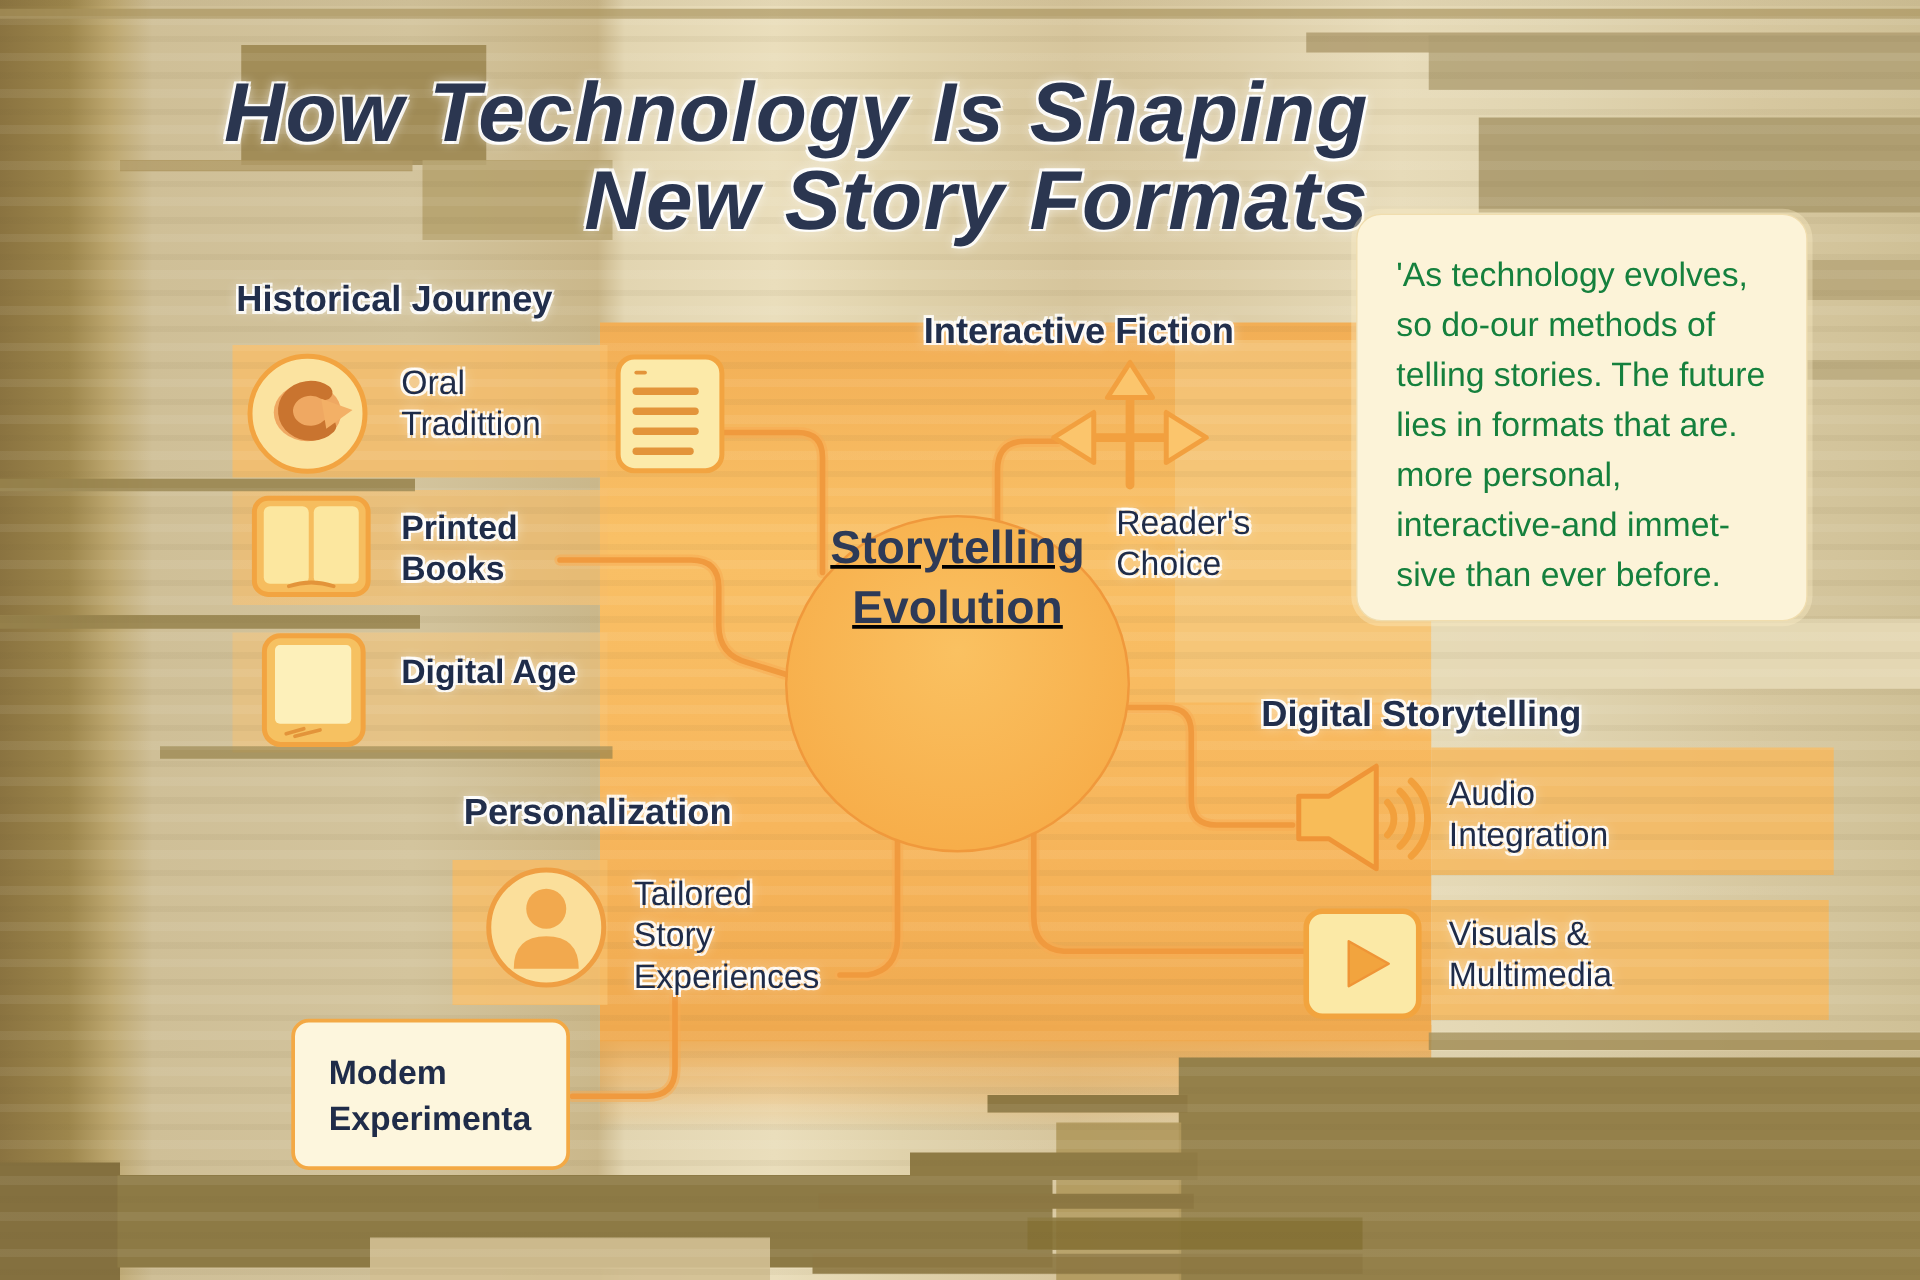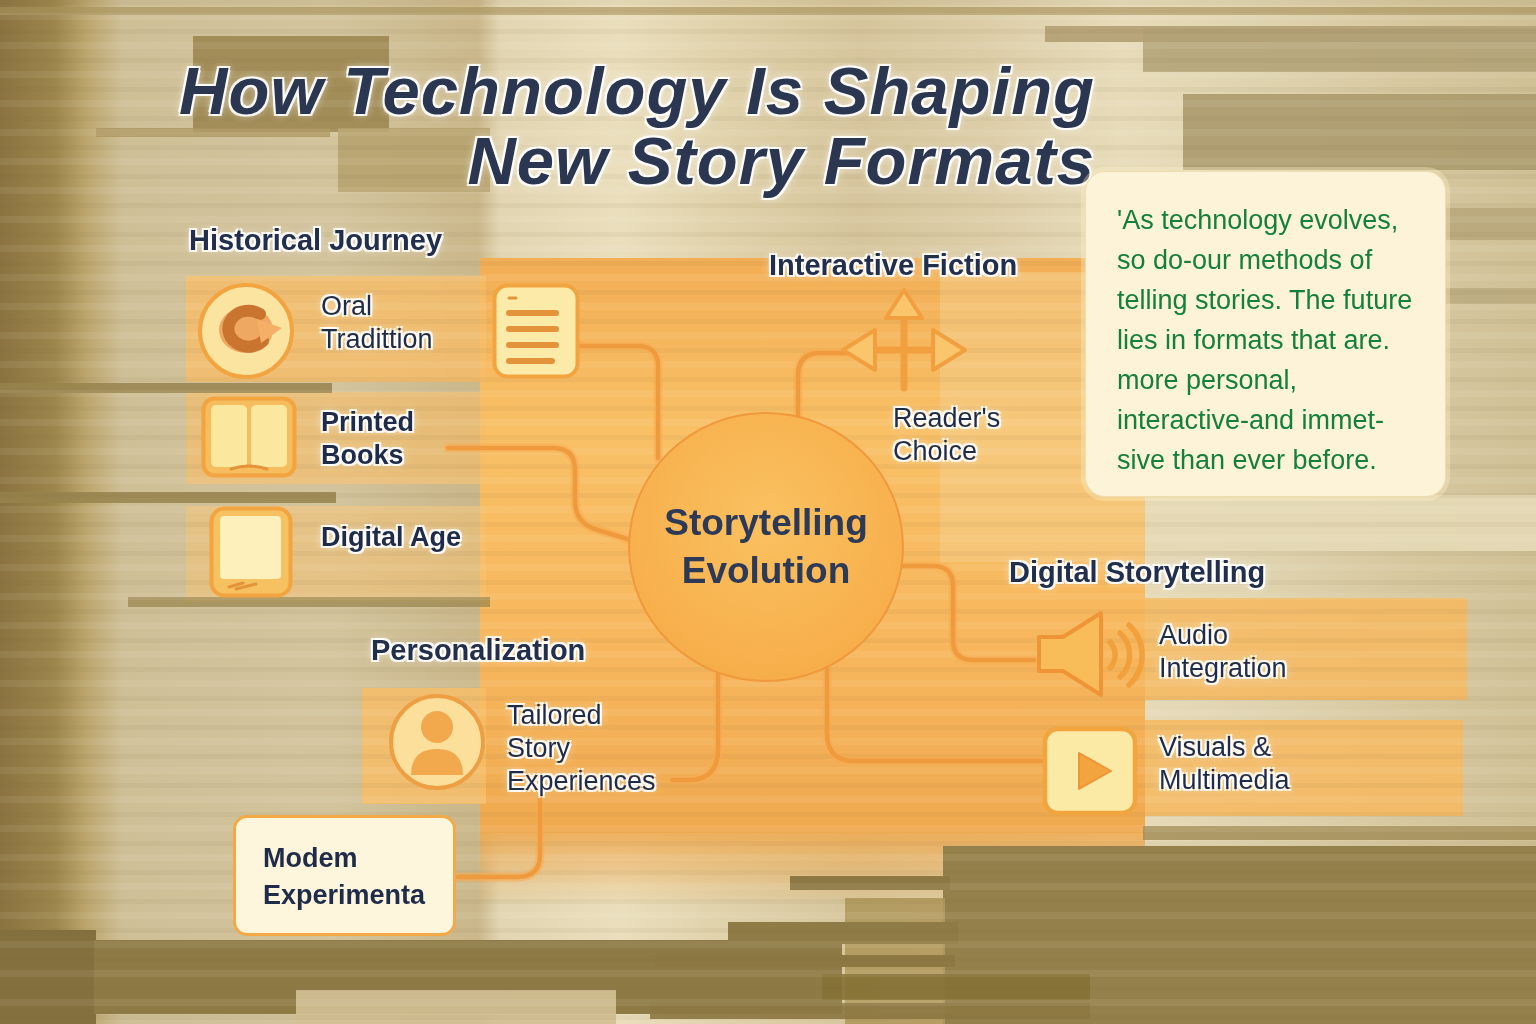--- a/index.html
+++ b/index.html
@@ -51,21 +51,21 @@
   
   .glow{text-shadow:-2px -2px 0 rgba(255,255,255,.85),2px -2px 0 rgba(255,255,255,.85),
     -2px 2px 0 rgba(255,255,255,.85),2px 2px 0 rgba(255,255,255,.85),0 0 10px rgba(255,255,255,.75);}
   .title{left:155px;top:56px;width:940px;text-align:right;font-size:67px;font-weight:700;
     letter-spacing:1px;line-height:70px;color:#2b3650;font-style:italic;}
   .title span{display:block;}
   .section-heading{font-size:29px;font-weight:700;color:#222f4c;white-space:nowrap;}
   .node-label{font-size:27px;font-weight:500;color:#1f2c49;line-height:1.22;white-space:pre-line;}
   .center-node{left:628px;top:412px;width:272px;height:266px;border-radius:50%;
     background:radial-gradient(circle at 50% 40%,#fac161,#f7ae4a 75%);border:2px solid #f0993c;
-    display:flex;align-items:center;justify-content:center;text-align:center;}
+    display:flex;justify-content:center;text-align:center;text-decoration:underline;}
   .center-label{font-size:37px;font-weight:700;color:#2d3a57;line-height:1.3;white-space:pre-line;}
   .quote-box{left:1085px;top:171px;width:361px;height:326px;background:#fcf3d8;
     border:1px solid #f0ddae;border-radius:20px;box-shadow:0 0 0 4px rgba(255,240,200,.35);
     box-sizing:border-box;padding:28px 24px 0 31px;}
   .quote-text{font-size:27px;font-weight:400;color:#15803d;line-height:40px;white-space:pre-line;}
   .modexp-box{left:233px;top:815px;width:223px;height:121px;background:#fdf6dd;
     border:3px solid #f3a945;border-radius:14px;box-sizing:border-box;padding:22px 0 0 27px;}
   .modexp-text{font-size:27px;font-weight:600;color:#1f2c49;line-height:37px;white-space:pre-line;}
   svg.connectors{left:0;top:0;pointer-events:none;}
   svg.connectors path{fill:none;stroke-linecap:round;stroke-linejoin:round;}
@@ -131,21 +131,21 @@
     <path class="halo" d="M458,877 H517 Q540,877 540,855 V797"></path>
     <path class="core" d="M458,877 H517 Q540,877 540,855 V797"></path>
   </svg>
 
   <div class="abs title glow">
     <span>How Technology Is Shaping</span>
     <span>New Story Formats</span>
   </div>
 
   <div class="abs section-heading glow" style="left:189px;top:224px;">Historical Journey</div>
-  <div class="abs section-heading glow" style="left:769px;top:249px;">Interactive Fiction</div>
+  <div class="abs section-heading glow" style="left:739px;top:249px;">Interactive Fiction</div>
   <div class="abs section-heading glow" style="left:371px;top:634px;">Personalization</div>
   <div class="abs section-heading glow" style="left:1009px;top:556px;">Digital Storytelling</div>
 
   <svg class="abs" style="left:197px;top:279px;" width="100" height="104" viewBox="0 0 100 104">
     <circle cx="49" cy="52" r="46" fill="#fbe3a0" stroke="#f2a441" stroke-width="4"></circle>
     <ellipse cx="49" cy="51" rx="27" ry="23" fill="#efa862"></ellipse>
     <path d="M63 35 a20 18 0 1 0 3 27" fill="none" stroke="#c9742f" stroke-width="12" stroke-linecap="round"></path>
     <path d="M60 40 L85 49 L64 64 Z" fill="#f3b066"></path>
   </svg>
 

